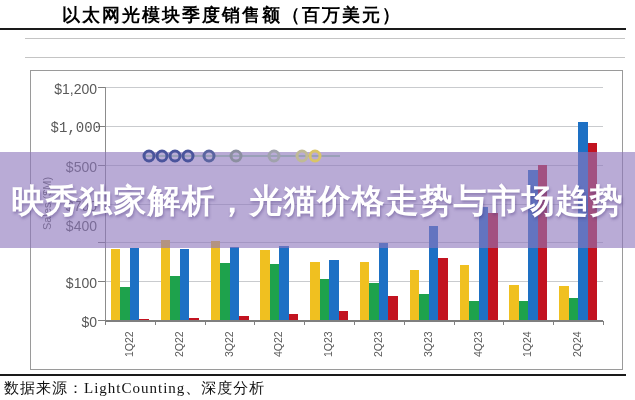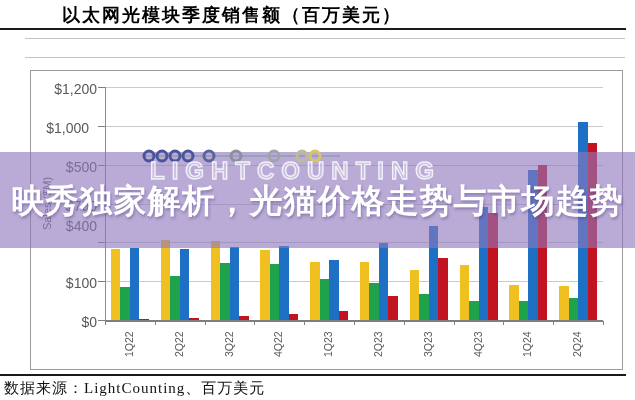--- a/index.html
+++ b/index.html
@@ -71,21 +71,21 @@
         <div class="tickmark" style="left: 67px; top: 171.333px; width: 7px;"></div>
         <div class="ylab" style="left: 10px; top: 147px;">$400</div>
         <div class="gridline" style="left: 74px; top: 132.5px; width: 498px;"></div>
         <div class="tickmark" style="left: 67px; top: 132.5px; width: 7px;"></div>
         <div class="ylab" style="left: 10px; top: 126.5px;">$700</div>
         <div class="gridline" style="left: 74px; top: 93.6667px; width: 498px;"></div>
         <div class="tickmark" style="left: 67px; top: 93.6667px; width: 7px;"></div>
         <div class="ylab" style="left: 10px; top: 87.6667px;">$500</div>
         <div class="gridline" style="left: 74px; top: 54.8333px; width: 498px;"></div>
         <div class="tickmark" style="left: 67px; top: 54.8333px; width: 7px;"></div>
-        <div class="ylab" style="left: 2px; top: 48.8333px;">$1,000</div>
+        <div class="ylab" style="left: 14px; top: 48.8333px; font-family: Liberation Mono, monospace;">$1,000</div>
         <div class="gridline" style="left: 74px; top: 16px; width: 498px;"></div>
         <div class="tickmark" style="left: 67px; top: 16px; width: 7px;"></div>
         <div class="ylab" style="left: 10px; top: 10px;">$1,200</div>
         <div class="axis-x" style="left: 74px; top: 248.5px; width: 498px;"></div>
         <div class="axis-y" style="left: 74px; top: 16px; height: 233px;"></div>
         <div class="xtick" style="left: 74px; top: 250px;"></div>
         <div class="xtick" style="left: 123.8px; top: 250px;"></div>
         <div class="xtick" style="left: 173.6px; top: 250px;"></div>
         <div class="xtick" style="left: 223.4px; top: 250px;"></div>
         <div class="xtick" style="left: 273.2px; top: 250px;"></div>
@@ -153,23 +153,22 @@
   <circle cx="9" cy="8" r="5" fill="none" stroke="#4A549C" stroke-width="3"></circle>
       <circle cx="22" cy="8" r="5" fill="none" stroke="#4A549C" stroke-width="3"></circle>
       <circle cx="35" cy="8" r="5" fill="none" stroke="#4A549C" stroke-width="3"></circle>
       <circle cx="48" cy="8" r="5" fill="none" stroke="#4A549C" stroke-width="3"></circle>
       <circle cx="69" cy="8" r="5" fill="none" stroke="#5A64A0" stroke-width="3"></circle>
       <circle cx="96" cy="8" r="5" fill="none" stroke="#8C8FA0" stroke-width="3"></circle>
       <circle cx="134" cy="8" r="5" fill="none" stroke="#A0A2AC" stroke-width="3"></circle>
       <circle cx="162" cy="8" r="5" fill="none" stroke="#C0BA96" stroke-width="3"></circle>
       <circle cx="175" cy="8" r="5" fill="none" stroke="#D9C468" stroke-width="3"></circle>
     </svg>
-  <div class="wm-text">LIGHTCOUNTING</div>
 
   <div class="overlay-band"></div>
   <div class="overlay-text">
     <div>映秀独家解析，光猫价格走势与市场趋势</div>
   </div>
 
   <div class="bottom-rule"></div>
-  <div class="source-text">数据来源：LightCounting、百万美元</div>
+  <div class="source-text">数据来源：LightCounting、深度分析</div>
 
 </div>
 
 </body></html>

